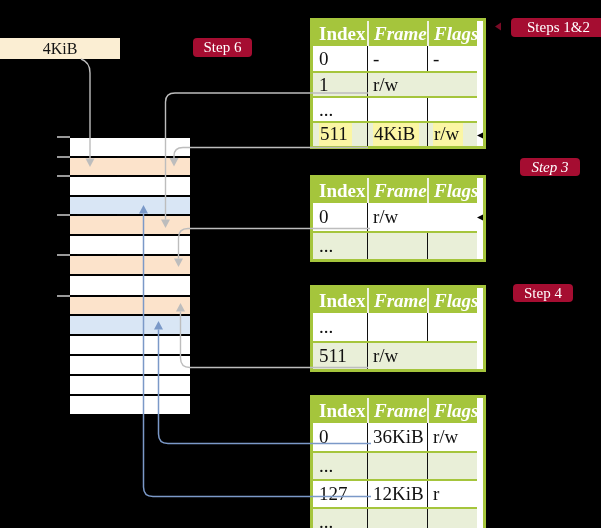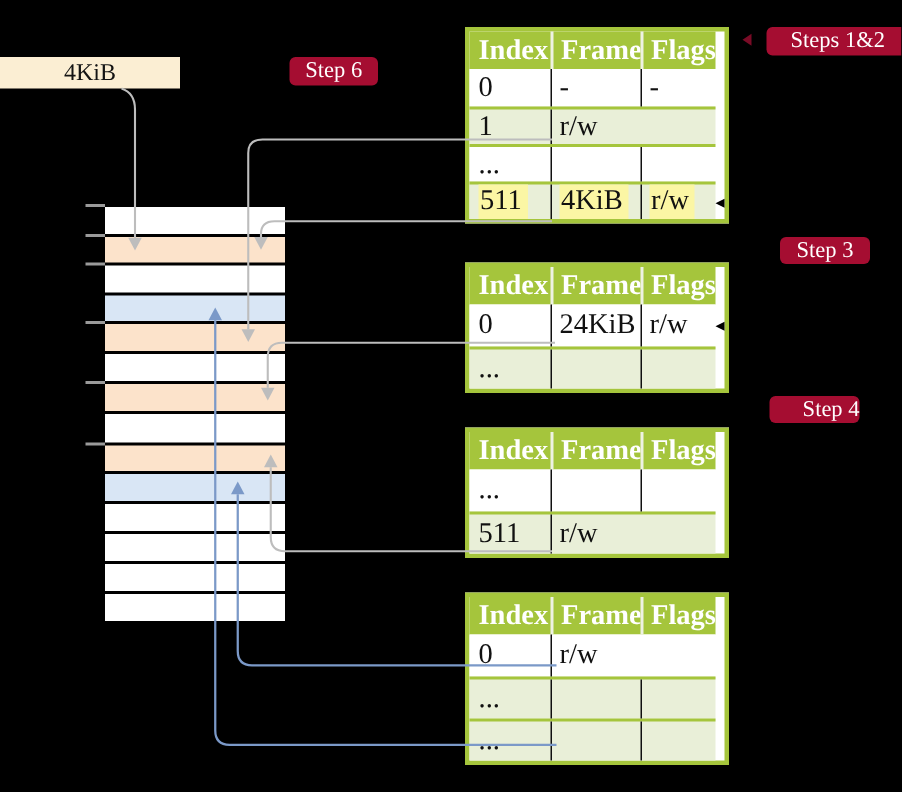--- a/index.html
+++ b/index.html
@@ -16,40 +16,40 @@
     position:absolute; left:0; top:38px; width:120px; height:21px;
     background:var(--cream); color:#141414; font-size:16px; line-height:21px;
     text-align:center;
   }
   .badge{
     position:absolute; height:18px; background:var(--badge-red); color:#fff;
     border-radius:4px; font-size:15px; line-height:18px; text-align:center;
   }
   #badge-step0{left:193px; top:38px; width:59px; height:19px; line-height:19px;}
   #badge-steps12{left:511px; top:18px; width:95px; height:19px; line-height:19px;}
-  #badge-step3{left:520px; top:158px; width:60px;}
-  #badge-step4{left:513px; top:264px; width:60px;text-align:right;}
+  #badge-step3{left:520px; top:158px; width:60px;font-style:italic;}
+  #badge-step4{left:513px; top:284px; width:60px;}
   .mem-row{position:absolute; left:70px; width:120px;}
   .tick{position:absolute; left:57px; width:13px; height:2px; background:var(--tick);}
   .ptable{
     position:absolute; left:310px; width:170px; border:3px solid var(--green);
     background:#fff; box-sizing:content-box;
   }
   .trow{display:flex; width:164px; box-sizing:border-box;}
   .trow.header{background:var(--green);}
   .trow.body + .trow.body{border-top:2px solid var(--green);}
   .tcell{
     box-sizing:border-box; display:flex; align-items:center;
     padding-left:6px; font-size:19px; color:#111; overflow:hidden; white-space:nowrap;
   }
   .tcell.c0{width:54px;}
   .tcell.c1{width:60px;}
   .tcell.c2{width:50px;}
   .header .tcell{color:#fff; font-weight:bold;}
-  .header .tcell.c1, .header .tcell.c2{border-left:2px solid #eef2e2; padding-left:5px;}
+  .header .tcell.c1, .header .tcell.c2{border-left:2px solid #eef2e2; padding-left:5px;font-style:italic;}
   .body .tcell.c1, .body .tcell.c2{border-left:1.5px solid #101010; padding-left:5px;}
   .hl{background:var(--yellow); padding:1px 4px 2px 1px;}
   svg.overlay{position:absolute; left:0; top:0; pointer-events:none;}
 </style>
 </head>
 <body>
 
 <div id="stage">
 
   <div class="label-box">4KiB</div>
@@ -131,23 +131,20 @@
       <div class="ptable" style="top: 175px;">
         <div class="trow header" style="height: 25px;">
           <div class="tcell c0">Index</div>
           <div class="tcell c1">Frame</div>
           <div class="tcell c2">Flags</div>
         </div>
         <div class="trow body" style="height: 28px; background: rgb(255, 255, 255);">
           <div class="tcell c0">
             <span>0</span>
           </div>
-          <div class="tcell c1">
-            <span>24KiB</span>
-          </div>
           <div class="tcell c2">
             <span>r/w</span>
           </div>
         </div>
         <div class="trow body" style="height: 28px; background: rgb(233, 239, 216);">
           <div class="tcell c0">
             <span>...</span>
           </div>
           <div class="tcell c1"></div>
           <div class="tcell c2"></div>
@@ -178,30 +175,44 @@
       <div class="ptable" style="top: 395px;">
         <div class="trow header" style="height: 25px;">
           <div class="tcell c0">Index</div>
           <div class="tcell c1">Frame</div>
           <div class="tcell c2">Flags</div>
         </div>
         <div class="trow body" style="height: 28px; background: rgb(255, 255, 255);">
           <div class="tcell c0">
             <span>0</span>
           </div>
-          <div class="tcell c2">
-            <span>r/w</span>
-          </div>
-        </div>
-        <div class="trow body" style="height: 28px; background: rgb(233, 239, 216);">
-          <div class="tcell c0">
-            <span>...</span>
-          </div>
-          <div class="tcell c1"></div>
-          <div class="tcell c2"></div>
+          <div class="tcell c1">
+            <span>36KiB</span>
+          </div>
+          <div class="tcell c2">
+            <span>r/w</span>
+          </div>
+        </div>
+        <div class="trow body" style="height: 28px; background: rgb(233, 239, 216);">
+          <div class="tcell c0">
+            <span>...</span>
+          </div>
+          <div class="tcell c1"></div>
+          <div class="tcell c2"></div>
+        </div>
+        <div class="trow body" style="height: 28px; background: rgb(255, 255, 255);">
+          <div class="tcell c0">
+            <span>127</span>
+          </div>
+          <div class="tcell c1">
+            <span>12KiB</span>
+          </div>
+          <div class="tcell c2">
+            <span>r</span>
+          </div>
         </div>
         <div class="trow body" style="height: 28px; background: rgb(233, 239, 216);">
           <div class="tcell c0">
             <span>...</span>
           </div>
           <div class="tcell c1"></div>
           <div class="tcell c2"></div>
         </div>
       </div>
     </div>

